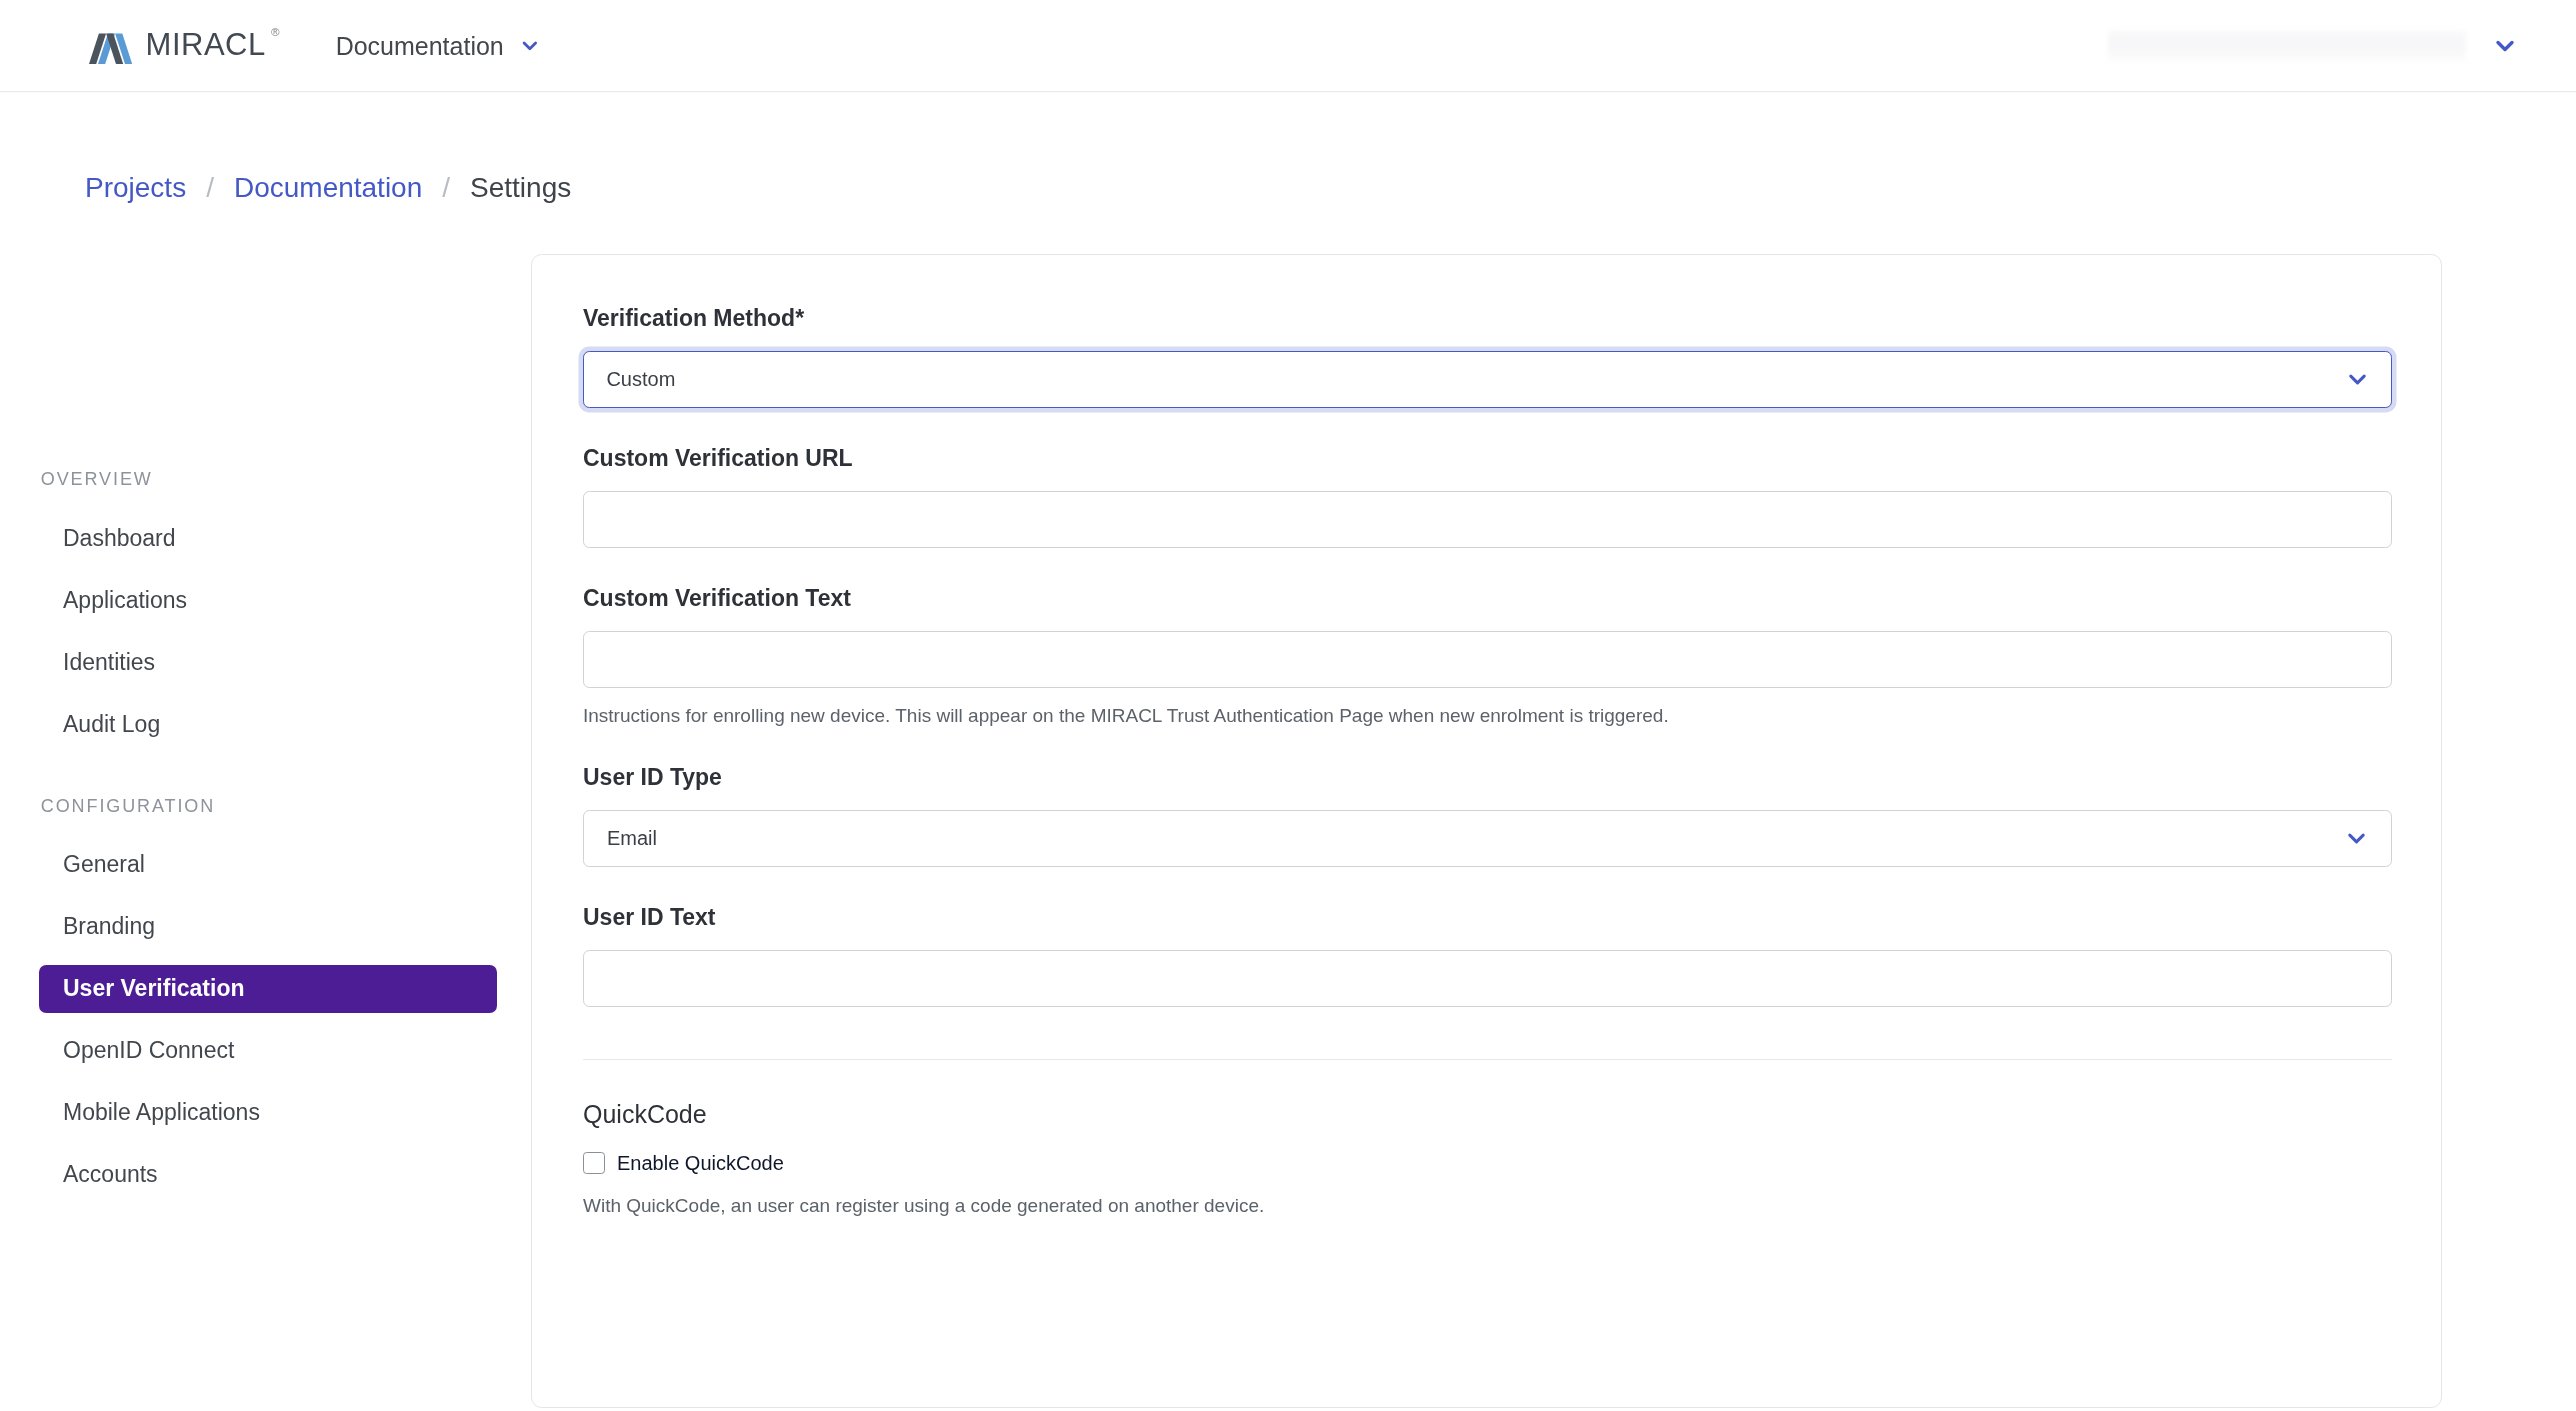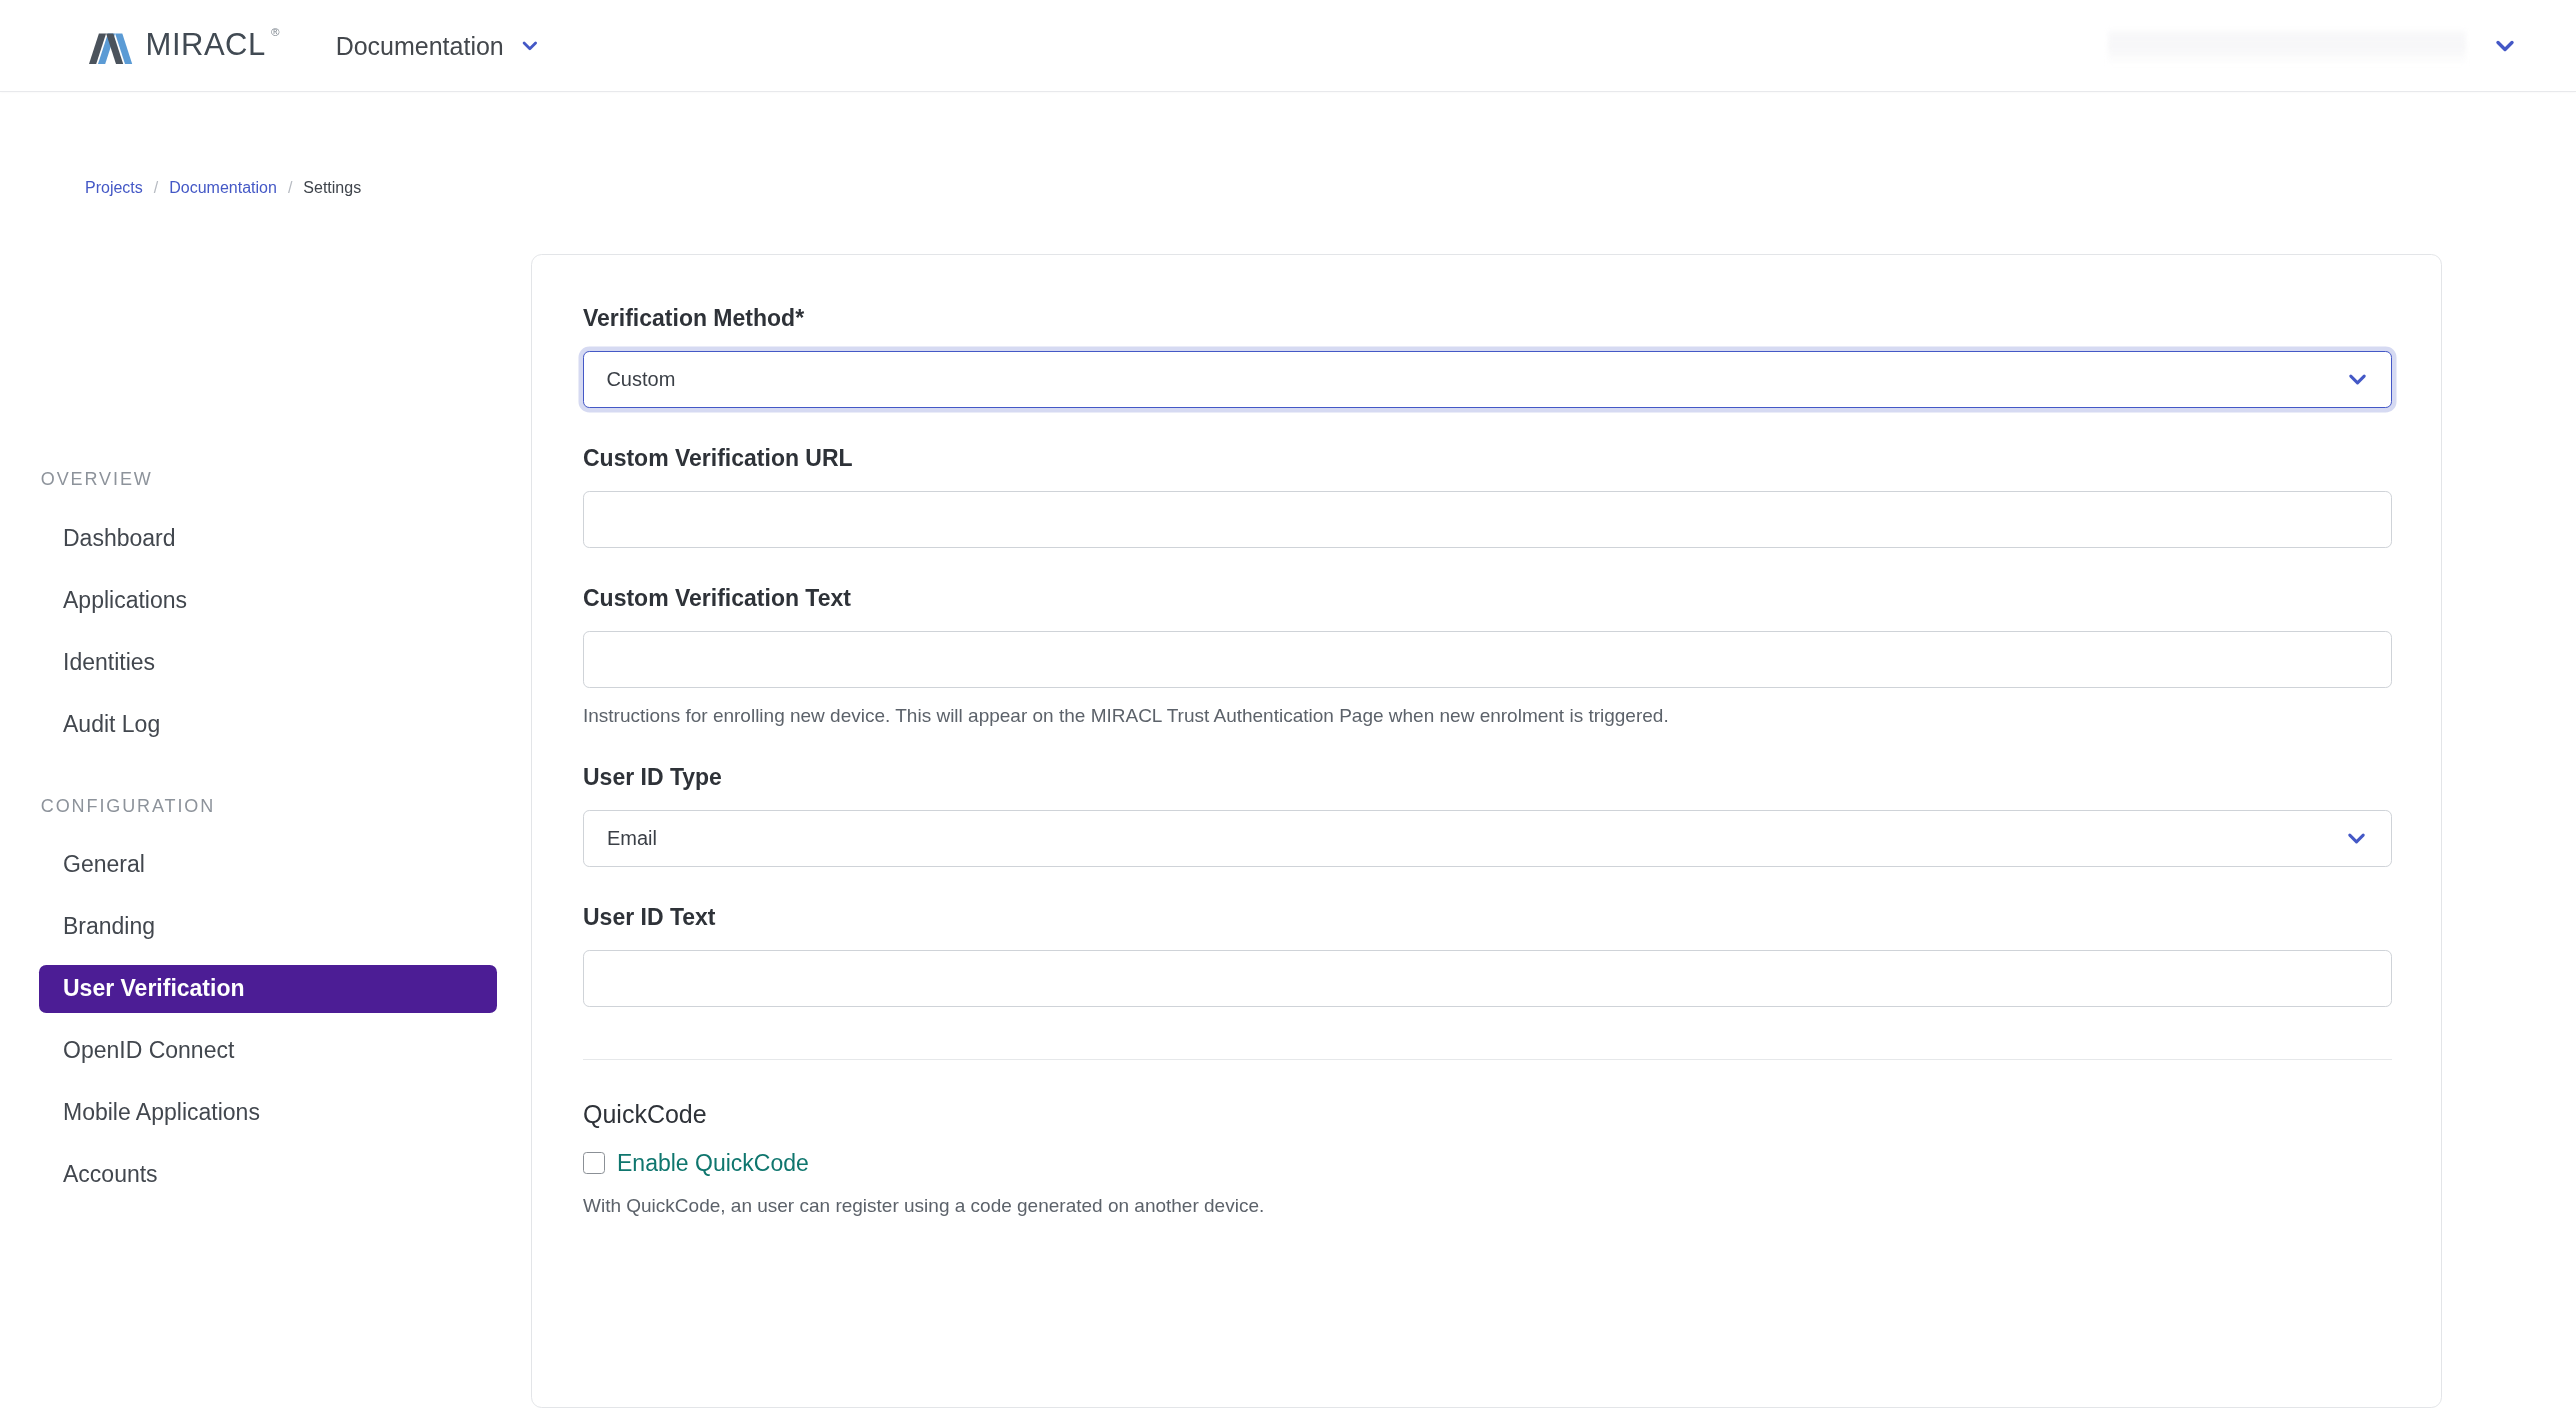--- a/index.html
+++ b/index.html
@@ -100,23 +100,23 @@
   .account-chevron { width: 24px; height: 24px; }
 
   
   .page {
     padding: 0 59px 0 0;
   }
 
   .breadcrumb {
     display: flex;
     align-items: flex-start;
-    gap: 11px;
+    gap: 20px;
     padding: 83px 0 0 85px;
-    font-size: 16px;
+    font-size: 28px;
     line-height: 25px;
   }
   .crumb-link { color: #4458c6; cursor: pointer; }
   .crumb-sep { color: #b7bbc2; }
   .crumb-current { color: #3f444b; }
 
   .layout {
     display: flex;
     align-items: center;
     padding-left: 39px;
@@ -237,23 +237,23 @@
   }
   .checkbox-box {
     width: 21.5px;
     height: 21.5px;
     border: 1.4px solid #8b9096;
     border-radius: 3.6px;
     background: #ffffff;
     flex: none;
   }
   .checkbox-label {
-    font-size: 23px;
+    font-size: 20px;
     line-height: 29px;
-    color: #0f766e;
+    color: #0f172a;
   }
 </style>
 </head>
 <body>
 
 <header class="topbar">
 
   <div class="brand">
     <span class="brand-mark">
       <svg viewBox="0 0 50 40" xmlns="http://www.w3.org/2000/svg">

